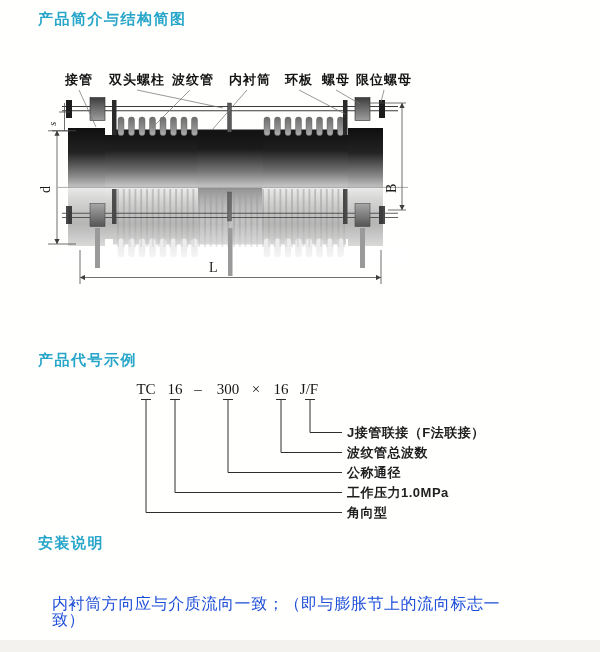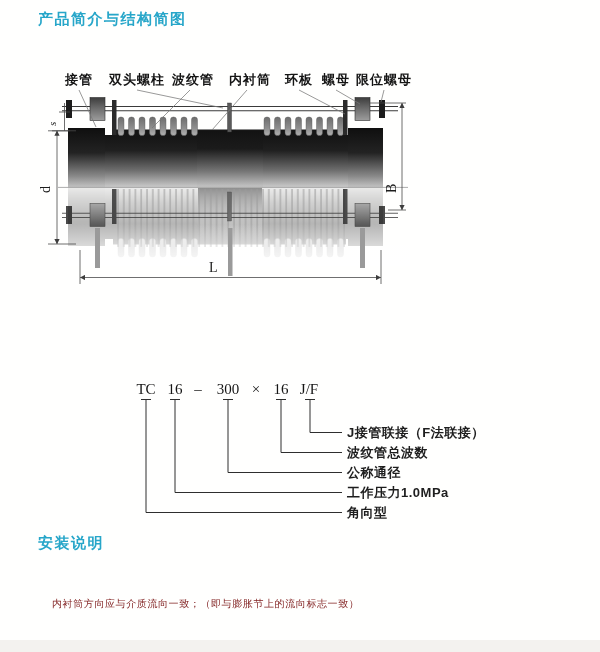--- a/index.html
+++ b/index.html
@@ -2,41 +2,42 @@
 <html><head>
 <meta charset="utf-8">
 <style>
   html,body{margin:0;padding:0;}
   body{width:600px;height:652px;background:#fffffe;overflow:hidden;
        font-family:"Liberation Sans",sans-serif;}
   #page{position:relative;width:520px;height:652px;background:#fffffe;}
   #diagram-svg{position:absolute;left:0;top:0;z-index:1;}
   .sec-title{position:absolute;left:38px;z-index:2;font-size:15px;font-weight:bold;
              color:#27a6c9;letter-spacing:1.5px;line-height:17px;}
-  .para{position:absolute;left:52px;z-index:2;font-size:10px;color:#7f1d1d;
+  .para{position:absolute;left:52px;z-index:2;font-size:16px;color:#1d4ed8;
         letter-spacing:0.6px;line-height:16px;font-weight:500;}
   .bottom-band{position:absolute;left:0;bottom:0;width:600px;height:12px;z-index:2;}
   
   .lbl{font-family:"Liberation Sans",sans-serif;font-size:13px;font-weight:600;
        fill:#151515;letter-spacing:1px;}
   .dim{font-family:"Liberation Serif",serif;font-size:14px;fill:#1d1d1d;}
   .dim-s{font-family:"Liberation Serif",serif;font-size:11px;font-style:italic;fill:#1d1d1d;}
   .code-seg{font-family:"Liberation Serif",serif;font-size:15px;fill:#161616;}
   .callout{font-family:"Liberation Sans",sans-serif;font-size:13px;font-weight:600;
            fill:#1e1e1e;letter-spacing:0.5px;}
   .leader{stroke:#777;stroke-width:0.75;fill:none;}
   .dimline{stroke:#4a4a4a;stroke-width:0.8;fill:none;}
   .connline{stroke:#2e2e2e;stroke-width:1;fill:none;}
 </style>
 </head>
 <body>
 
 <div id="page">
 
   <div class="sec-title" style="top:10px">产品简介与结构简图</div>
+  <div class="sec-title" style="top:351px">产品代号示例</div>
   <div class="sec-title" style="top:534px">安装说明</div>
 
   <div class="para" style="top:596px">内衬筒方向应与介质流向一致；（即与膨胀节上的流向标志一致）</div>
 
   <div class="bottom-band" style="background:#f3f2ef"></div>
 
   <svg id="diagram-svg" width="600" height="652" viewBox="0 0 600 652">
     <defs>
       <linearGradient id="bodyGrad" x1="0" y1="0" x2="0" y2="1">
         <stop offset="0" stop-color="#141414"></stop>

